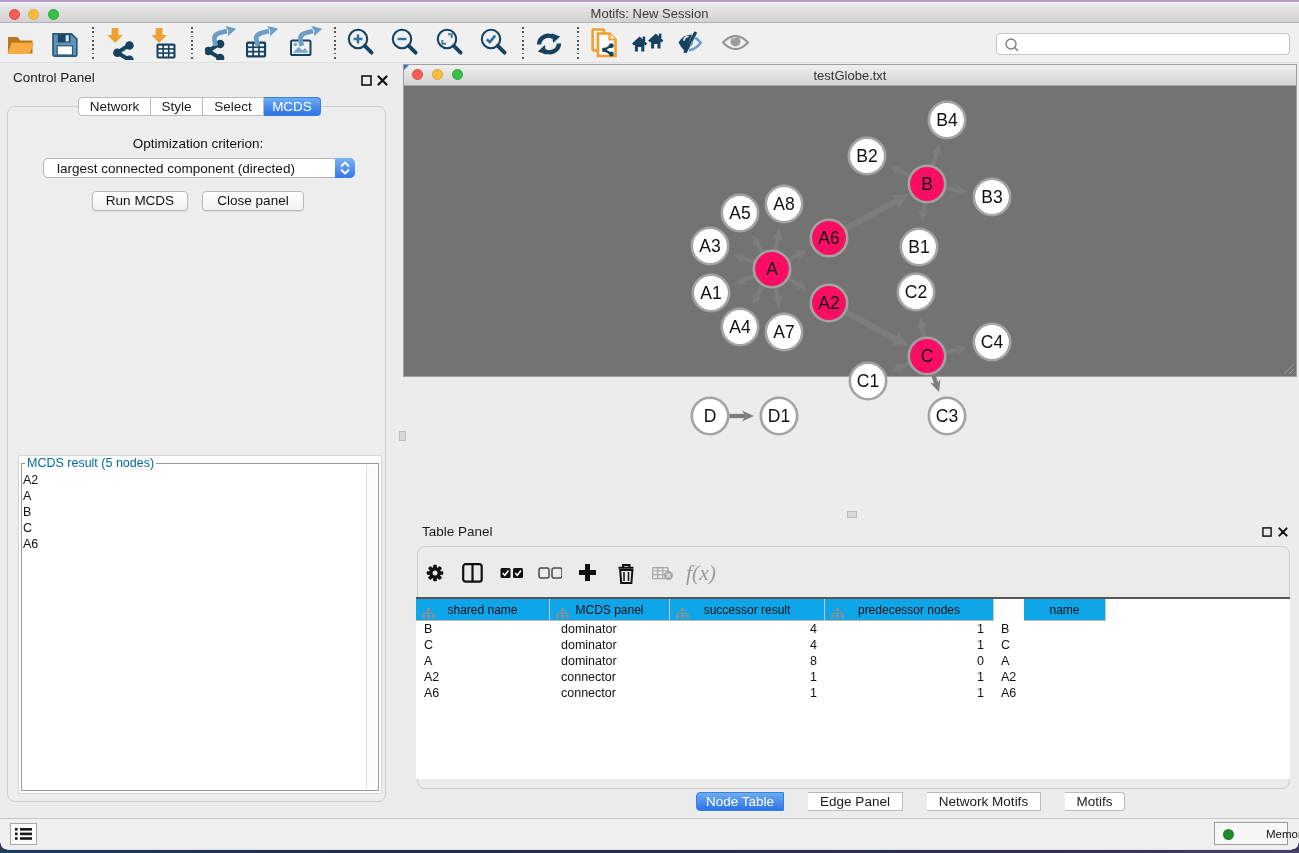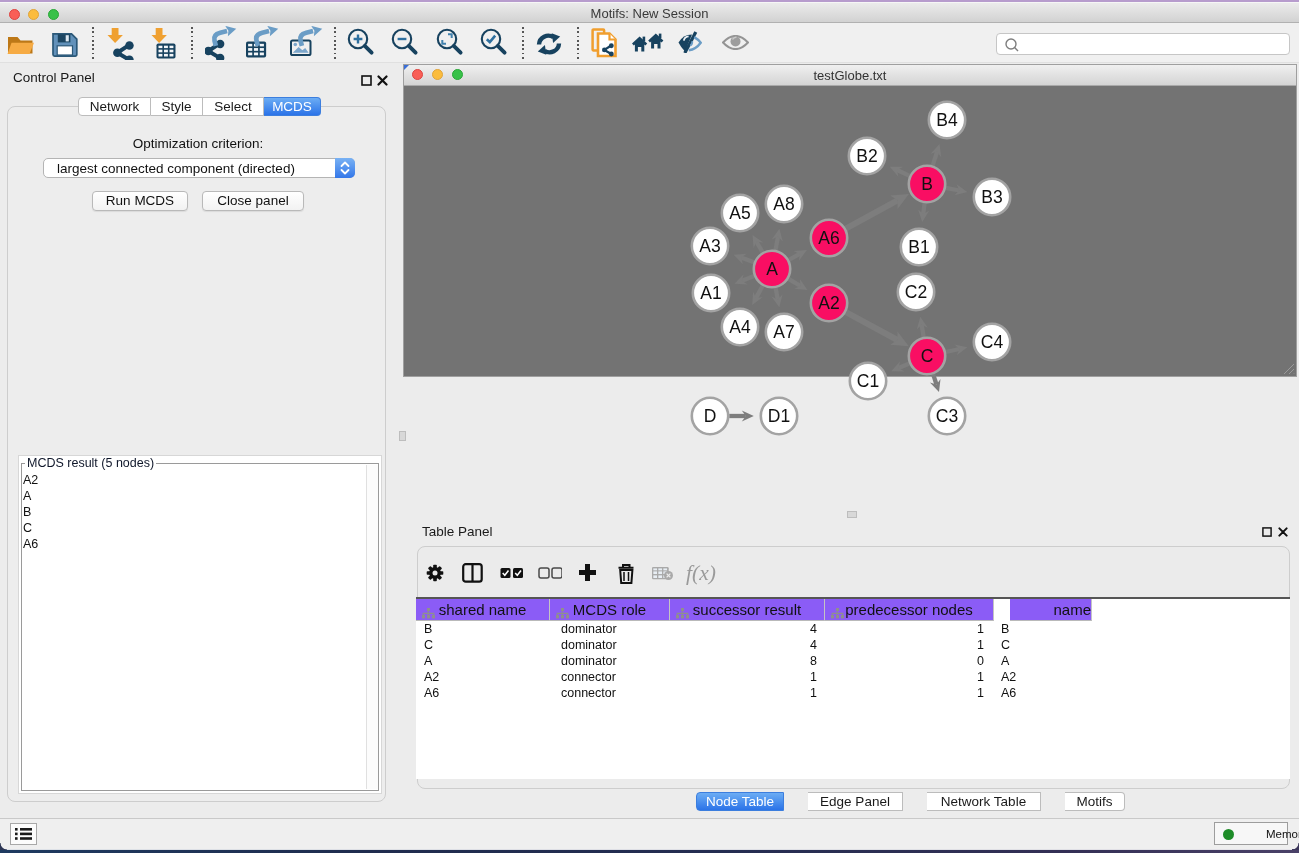--- a/index.html
+++ b/index.html
@@ -49,21 +49,21 @@
   border:1px solid #b4b4b4; border-radius:5px; }
 #combo .ctext { position:absolute; left:13px; top:2px; font-size:13.5px; color:#111; }
 #combo .stepper { position:absolute; right:-1px; top:-1px; width:20px; height:20px;
   border-radius:0 5px 5px 0; background:linear-gradient(#79b2f4,#3377e9); }
 .btn { position:absolute; height:20px; background:linear-gradient(#ffffff,#f2f2f2);
   border:1px solid #b9b9b9; border-radius:4px; font-size:13.5px; color:#111;
   text-align:center; line-height:18px; box-shadow:0 1px 1px rgba(0,0,0,0.08); }
 #mcdsbox { left:18px; top:455px; width:364px; height:339px; background:#fff;
   border:1px solid #d7d7d7; }
 #mcdsbox .ttl { position:absolute; left:6px; top:0px; background:#fff; padding:0 2px;
-  font-size:12.5px; color:#0f172a; }
+  font-size:12.5px; color:#0369a1; }
 #mcdsbox .bline { position:absolute; border:1px solid #9a9a9a; left:2px; top:7px;
   right:2px; bottom:2px; }
 #mcdsbox .items { position:absolute; left:4px; top:16px; font-size:12.5px; color:#111;
   line-height:16px; }
 #mcdsbox .sbar { position:absolute; right:3px; top:9px; width:12px; bottom:4px;
   background:#fcfcfc; border-left:1px solid #e0e0e0; }
 
 
 #netwin { left:403px; top:64px; width:894px; height:313px; background:#737373;
   border:1px solid #9f9f9f; }
@@ -71,22 +71,22 @@
   background:linear-gradient(#f0f0f0,#d4d4d4); border-bottom:1px solid #a9a9a9; }
 #nettitle .title { position:absolute; left:0; right:0; top:3px; text-align:center;
   font-size:13px; color:#333; }
 
 
 #tp-title { left:422px; top:524px; font-size:13.5px; color:#1a1a1a; }
 #tp-panel { left:417px; top:546px; width:873px; height:243px;
   border:1px solid #cdcdcd; border-radius:8px; background:#ebebeb; }
 #tbl { position:absolute; left:-2px; top:50px; width:874px; height:182px; background:#fff;
   border-top:2px solid #555; }
-.th { position:absolute; top:0; height:22px; background:#8b5cf6; border-right:1px solid #c4c4c4;
-  border-bottom:1px solid #b9b9b9; font-size:15px; color:#111; text-align:center;
+.th { position:absolute; top:0; height:22px; background:#0ea5e9; border-right:1px solid #c4c4c4;
+  border-bottom:1px solid #b9b9b9; font-size:12px; color:#111; text-align:center;
   line-height:22px; }
 .td { position:absolute; font-size:12.5px; color:#111; height:16px; line-height:16px; }
 
 
 #bottomtabs { left:672px; top:792px; }
 #bottomtabs .tab { height:19px; line-height:18px;margin-left:24px; }
 
 
 #statusline { left:0; top:818px; width:1299px; height:1px; background:#c9c9c9; }
 #statusbar { left:0; top:819px; width:1299px; height:30px; background:#efefef; }
@@ -470,21 +470,21 @@
         <div class="th" style="left:0px;width:134px;">shared name</div>
 <div style="position:absolute;left:6px;top:6px;"><svg width="13" height="11" viewBox="0 0 13 11">
             <g fill="#8f8f8f">
               <rect x="5" y="0" width="3" height="3"></rect>
               <rect x="0" y="7" width="3" height="3.4"></rect>
               <rect x="5" y="7" width="3" height="3.4"></rect>
               <rect x="10" y="7" width="3" height="3.4"></rect>
               <path d="M6.2 3 v2 M1.2 7 v-1.6 h10.6 V7 M6.2 5 v2" stroke="#8f8f8f" stroke-width="1.1" fill="none"></path>
             </g>
           </svg></div>
-<div class="th" style="left:134px;width:120px;">MCDS role</div>
+<div class="th" style="left:134px;width:120px;">MCDS panel</div>
 <div style="position:absolute;left:140px;top:6px;"><svg width="13" height="11" viewBox="0 0 13 11">
             <g fill="#8f8f8f">
               <rect x="5" y="0" width="3" height="3"></rect>
               <rect x="0" y="7" width="3" height="3.4"></rect>
               <rect x="5" y="7" width="3" height="3.4"></rect>
               <rect x="10" y="7" width="3" height="3.4"></rect>
               <path d="M6.2 3 v2 M1.2 7 v-1.6 h10.6 V7 M6.2 5 v2" stroke="#8f8f8f" stroke-width="1.1" fill="none"></path>
             </g>
           </svg></div>
 <div class="th" style="left:254px;width:155px;">successor result</div>
@@ -500,21 +500,21 @@
 <div class="th" style="left:409px;width:169px;">predecessor nodes</div>
 <div style="position:absolute;left:415px;top:6px;"><svg width="13" height="11" viewBox="0 0 13 11">
             <g fill="#8f8f8f">
               <rect x="5" y="0" width="3" height="3"></rect>
               <rect x="0" y="7" width="3" height="3.4"></rect>
               <rect x="5" y="7" width="3" height="3.4"></rect>
               <rect x="10" y="7" width="3" height="3.4"></rect>
               <path d="M6.2 3 v2 M1.2 7 v-1.6 h10.6 V7 M6.2 5 v2" stroke="#8f8f8f" stroke-width="1.1" fill="none"></path>
             </g>
           </svg></div>
-<div class="th" style="left:594px;width:82px;text-align:right;">name</div>
+<div class="th" style="left:608px;width:82px;">name</div>
 <div class="td" style="left:8px;top:22px;">B</div>
 <div class="td" style="left:145px;top:22px;">dominator</div>
 <div class="td" style="left:309px;top:22px;width:92px;text-align:right;">4</div>
 <div class="td" style="left:476px;top:22px;width:92px;text-align:right;">1</div>
 <div class="td" style="left:585px;top:22px;">B</div>
 <div class="td" style="left:8px;top:38px;">C</div>
 <div class="td" style="left:145px;top:38px;">dominator</div>
 <div class="td" style="left:309px;top:38px;width:92px;text-align:right;">4</div>
 <div class="td" style="left:476px;top:38px;width:92px;text-align:right;">1</div>
 <div class="td" style="left:585px;top:38px;">C</div>
@@ -532,21 +532,21 @@
 <div class="td" style="left:145px;top:86px;">connector</div>
 <div class="td" style="left:309px;top:86px;width:92px;text-align:right;">1</div>
 <div class="td" style="left:476px;top:86px;width:92px;text-align:right;">1</div>
 <div class="td" style="left:585px;top:86px;">A6</div>
       </div>
   </div>
 
   <div class="tabrow abs" id="bottomtabs">
     <div class="tab sel" style="width:88px;">Node Table</div>
     <div class="tab" style="width:95px;">Edge Panel</div>
-    <div class="tab" style="width:114px;">Network Table</div>
+    <div class="tab" style="width:114px;">Network Motifs</div>
     <div class="tab" style="width:60px;">Motifs</div>
   </div>
 
   <div class="abs" style="left:399px;top:431px;width:7px;height:10px;background:#d8d8d8;border:1px solid #bdbdbd;"></div>
     <div class="abs" style="left:847px;top:511px;width:10px;height:7px;background:#d8d8d8;border:1px solid #bdbdbd;"></div>
     <div id="statusline" class="abs"></div>
   <div id="statusbar" class="abs">
     <div id="listbtn">
         <svg width="17" height="14" viewBox="0 0 17 14" style="position:absolute;left:4px;top:3px">
           <g fill="#1a1a1a">

